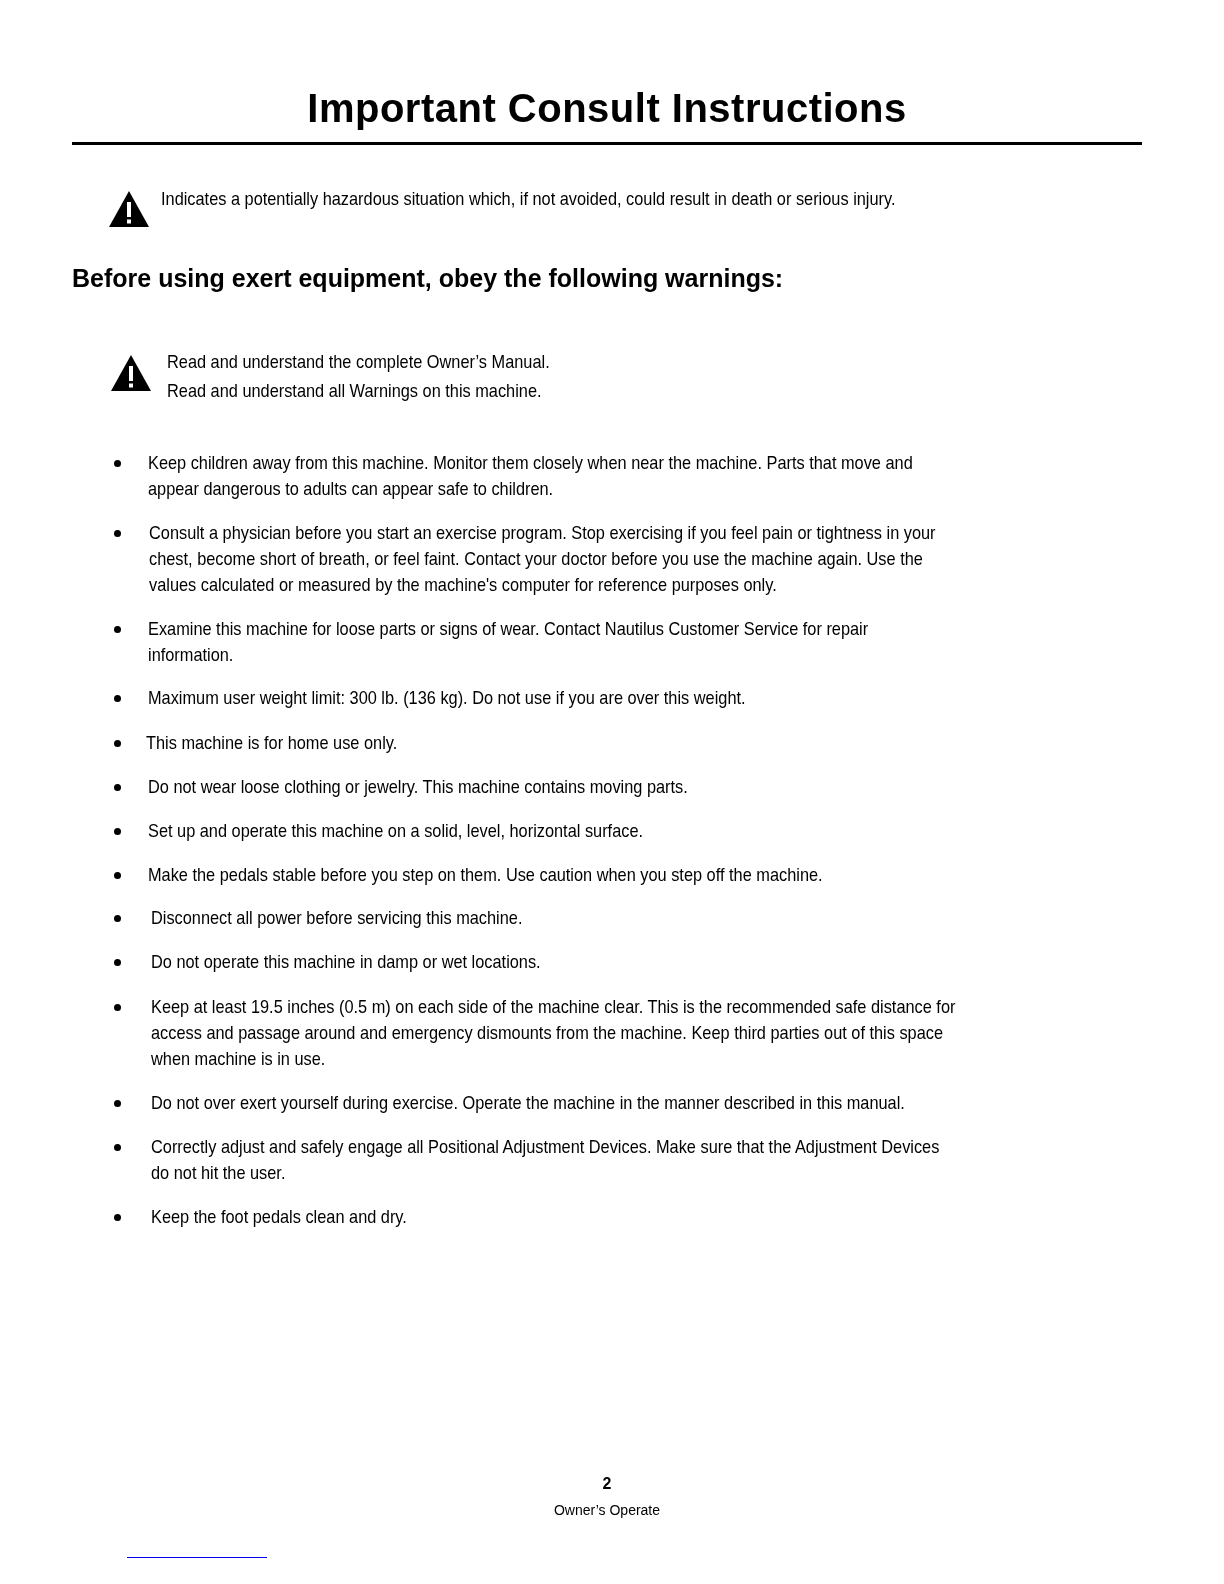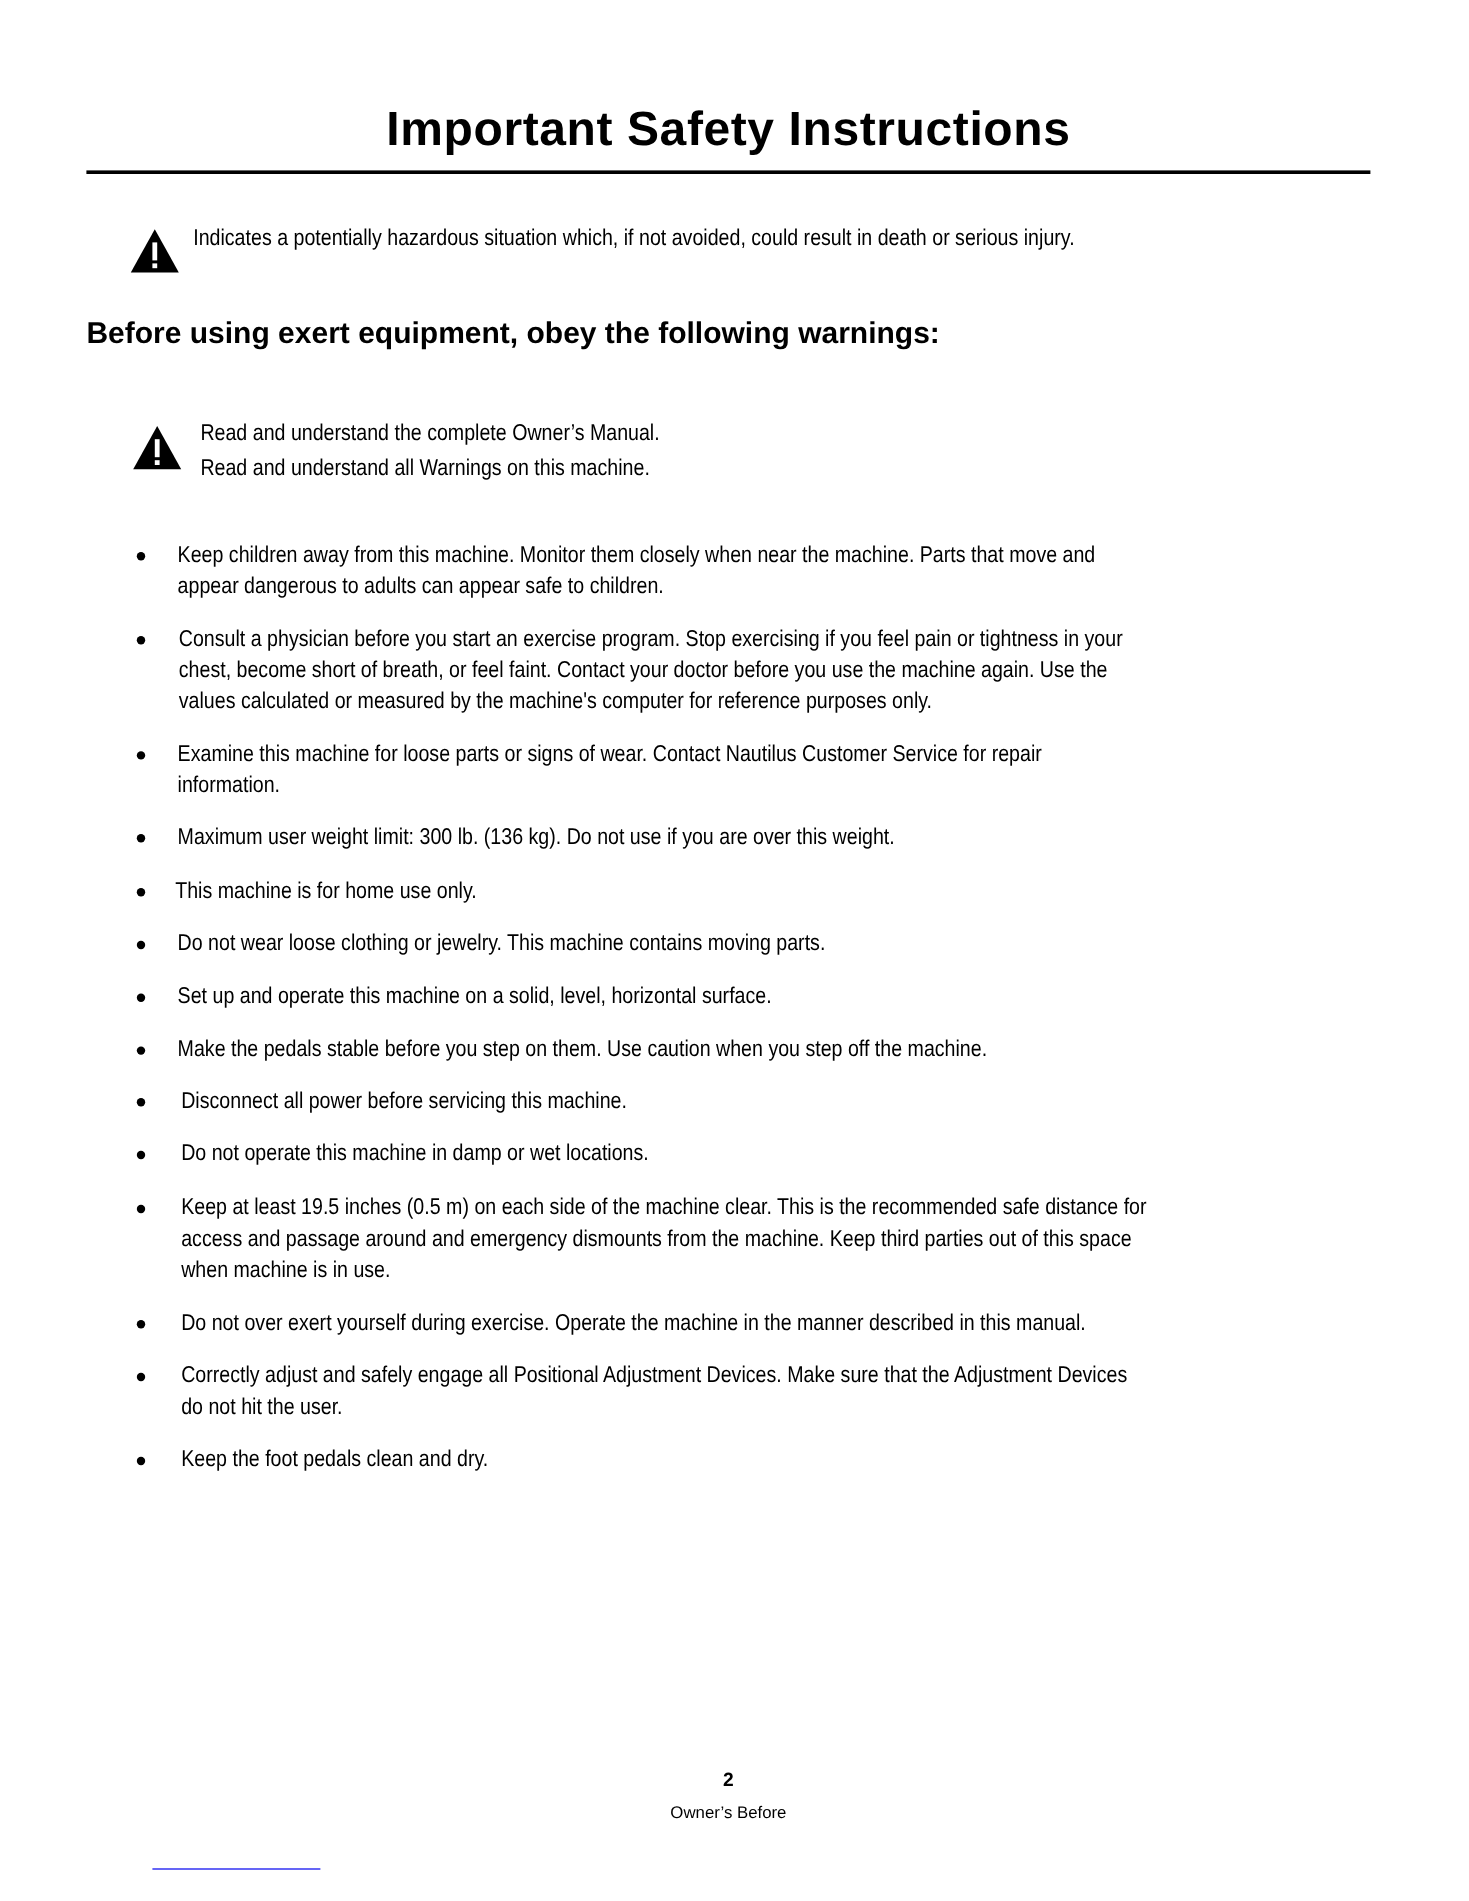--- a/index.html
+++ b/index.html
@@ -35,21 +35,21 @@
   .page-footer {
     position: absolute; left: 0; top: 1502px; width: 1214px; text-align: center;
     font-family: "Liberation Sans", sans-serif; font-size: 14px;
   }
   .footer-link-line { position: absolute; left: 127px; top: 1557px; width: 140px; height: 1px; background: #0000ee; }
 </style>
 </head>
 <body>
 
 <div class="page">
-  <div class="title">Important Safety Instructions</div>
+  <div class="title">Important Consult Instructions</div>
   <div class="title-rule"></div>
 
   <div class="warn-icon" style="left:108px; top:190px;">
     <svg viewBox="0 0 42 38">
         <polygon points="21,1 41,37 1,37" fill="#000"></polygon>
         <rect x="19" y="12" width="4" height="15" fill="#fff"></rect>
         <rect x="19" y="29.5" width="4" height="4" fill="#fff"></rect>
       </svg>
   </div>
   <div class="legend-text narrow">Indicates a potentially hazardous situation which, if not avoided, could result in death or serious injury.</div>
@@ -156,15 +156,15 @@
     </div>
     <div class="bullet-item" style="top:1204px;">
       <div class="bullet-dot" style="top:10px;"></div>
       <div class="bullet-text narrow" style="left:151px;">
         <div>Keep the foot pedals clean and dry.</div>
       </div>
     </div>
   </div>
 
   <div class="page-num">2</div>
-  <div class="page-footer">Owner’s Before</div>
+  <div class="page-footer">Owner’s Operate</div>
   <div class="footer-link-line"></div>
 </div>
 
 </body></html>

